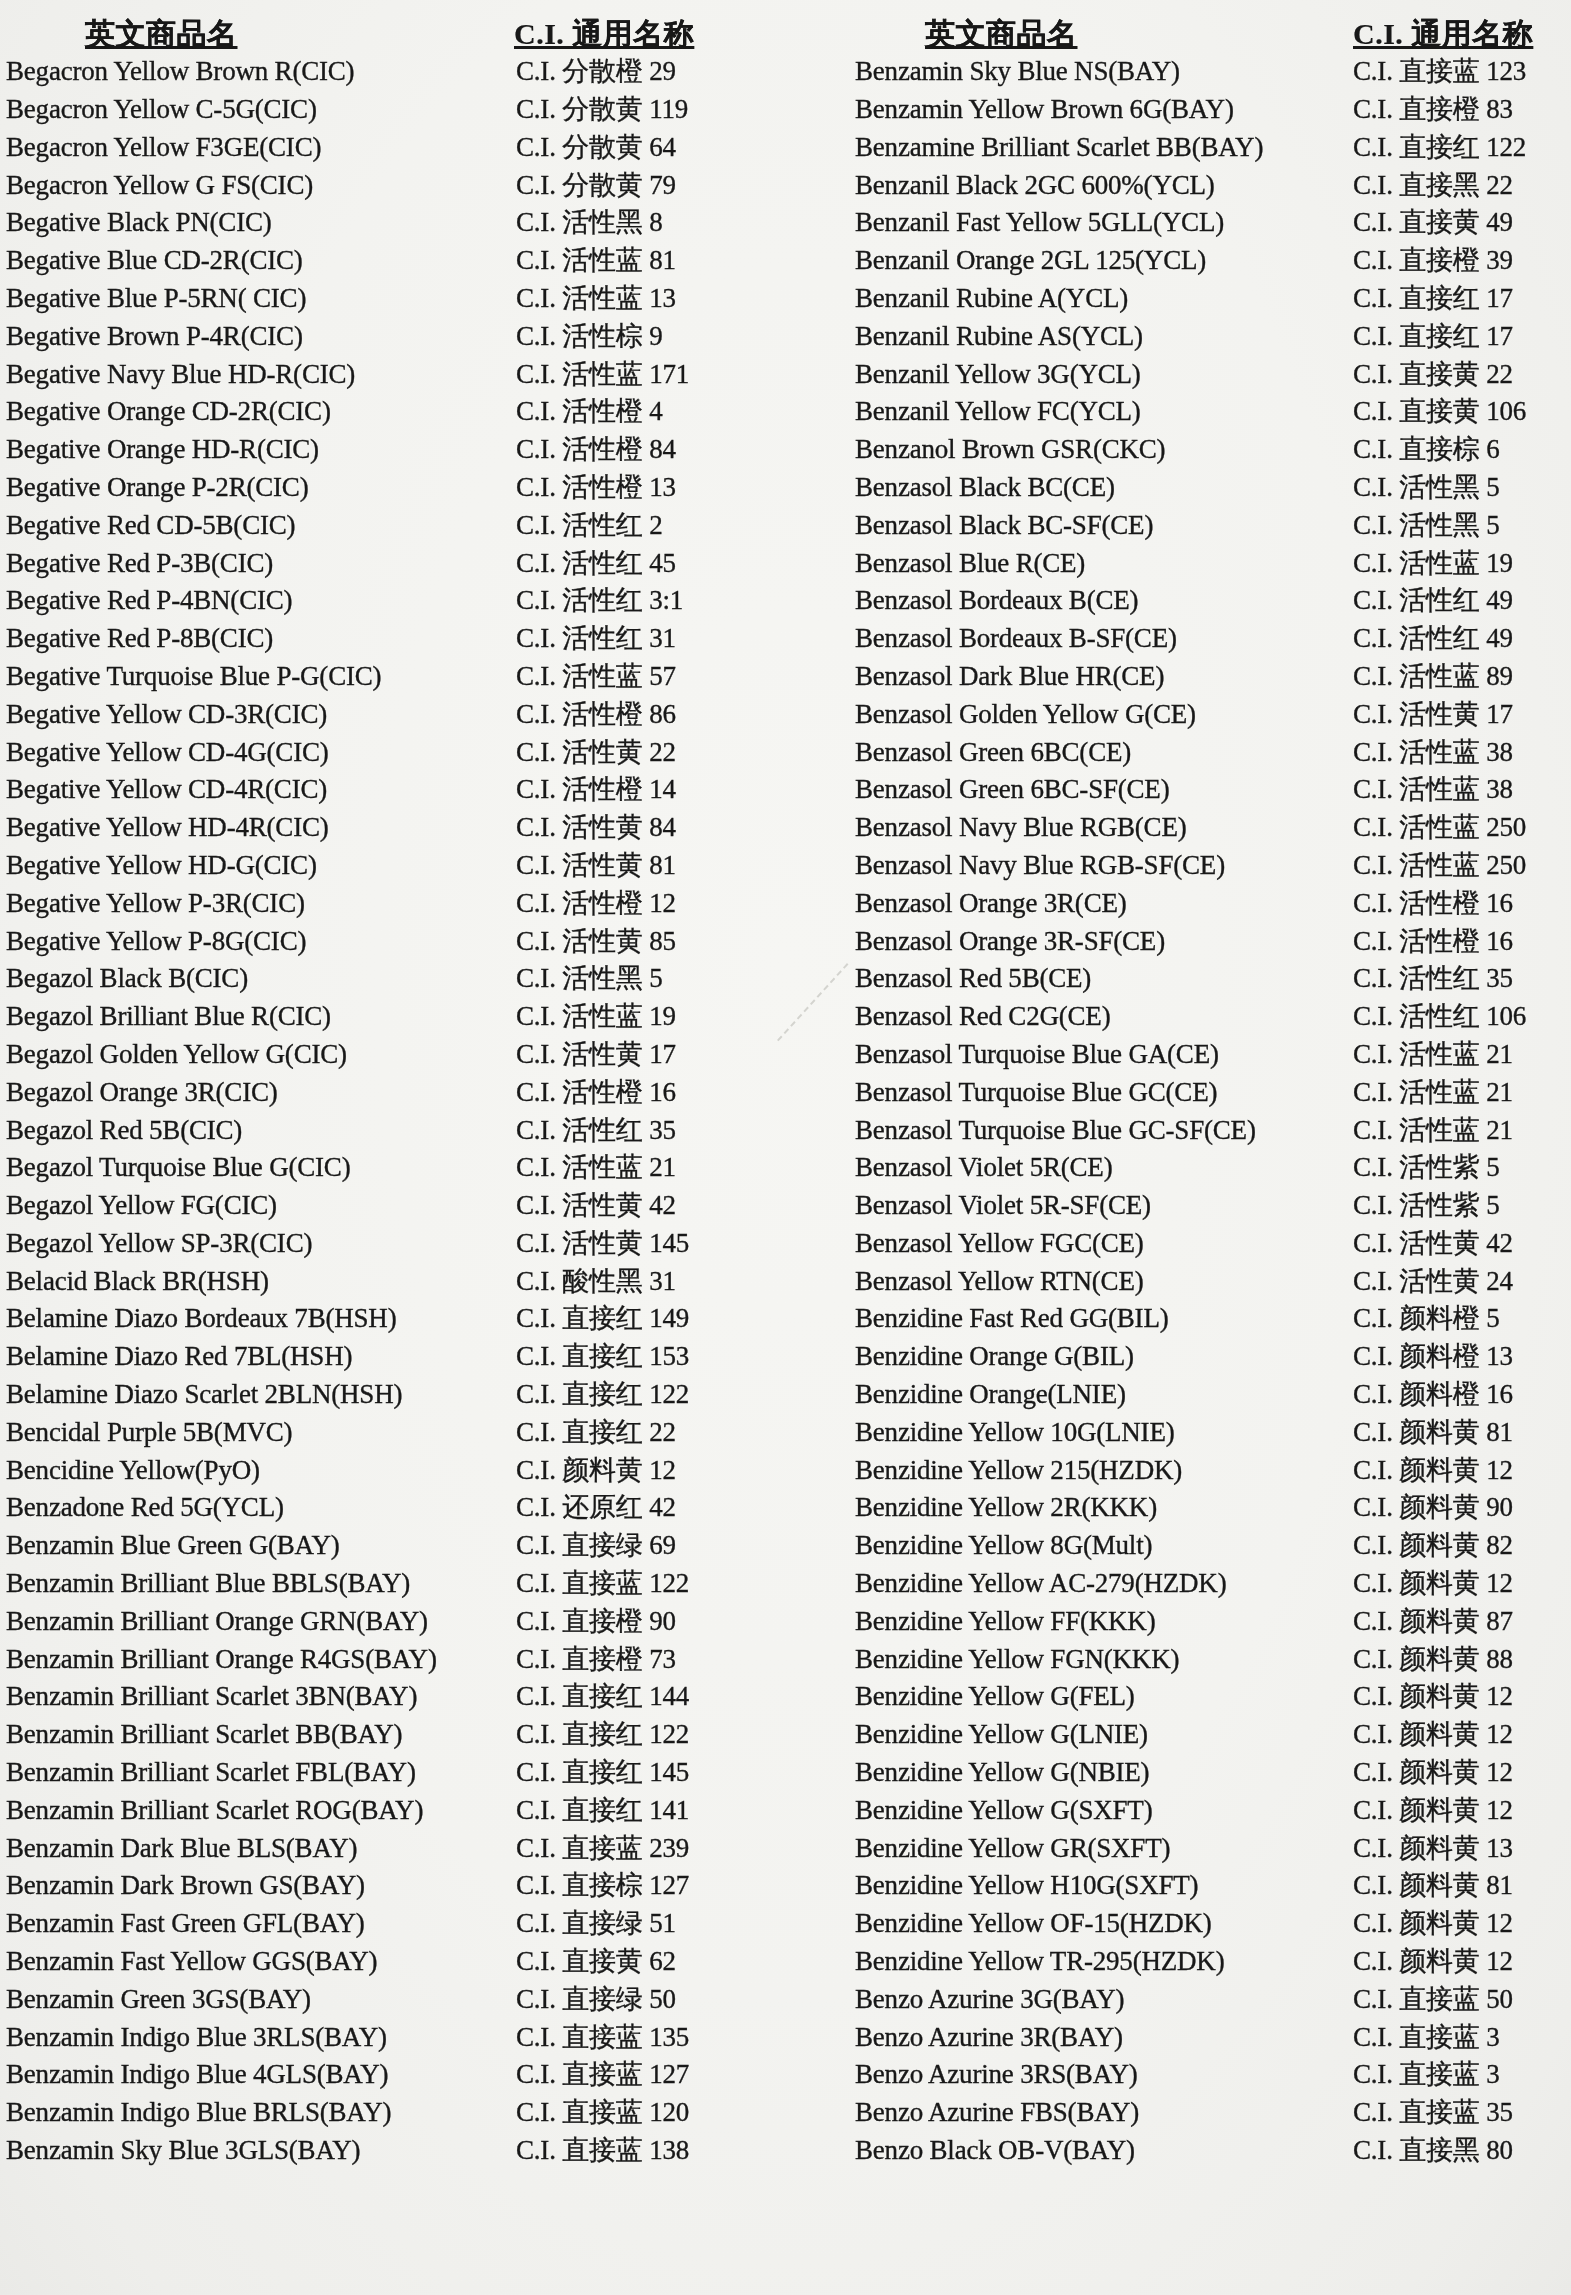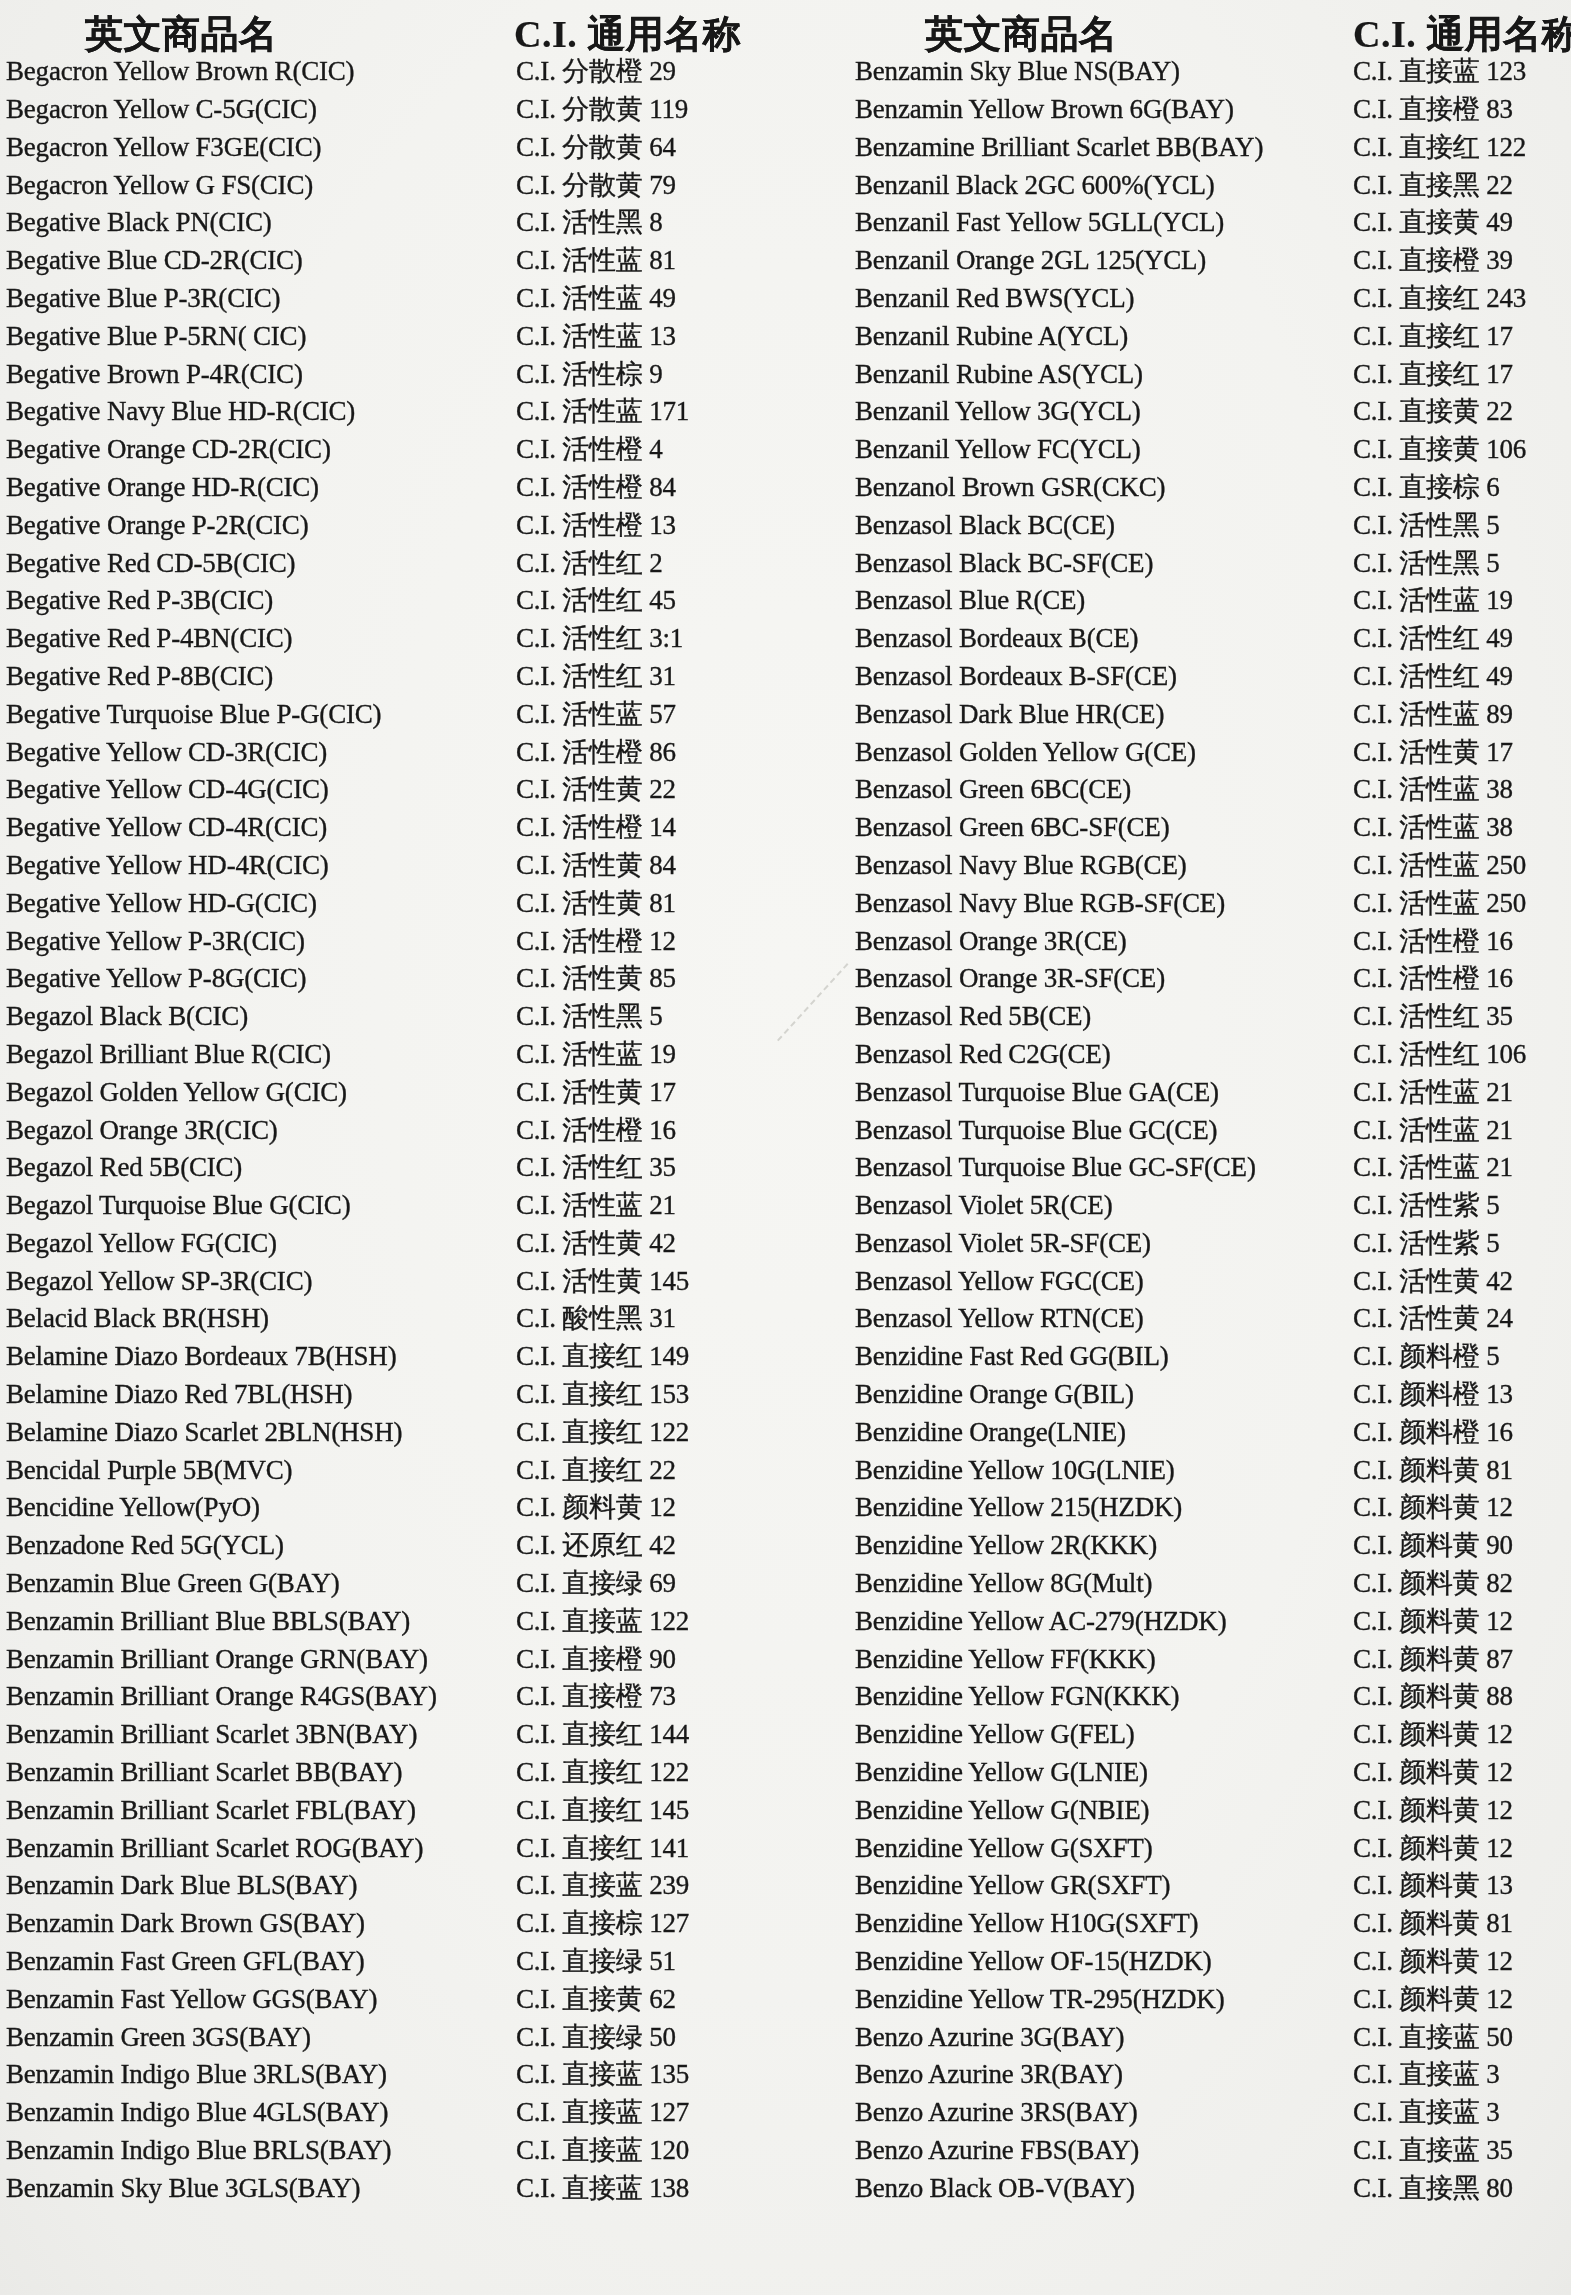--- a/index.html
+++ b/index.html
@@ -30,22 +30,23 @@
     overflow: visible;
     letter-spacing: -0.2px;
     -webkit-text-stroke: 0.35px currentColor;
   }
   .c1 { padding-left: 6px; }
   .c2 { padding-left: 6px; }
   .c3 { padding-left: 10px; }
   .c4 { padding-left: 8px; }
   .hdr {
     font-weight: bold;
-    font-size: 38px;
+    font-size: 30px;
     letter-spacing: 0.5px;
+    text-decoration: underline;
     -webkit-text-stroke: 0.2px currentColor;
   }
   .hdr.c1 { padding-left: 85px; }
   .hdr.c2 { padding-left: 4px; }
   .hdr.c3 { padding-left: 80px; }
   .hdr.c4 { padding-left: 8px; }
   .scratch {
     position: absolute;
     left: 777px; top: 1040px;
     width: 104px; height: 0;
@@ -103,26 +104,20 @@
     <div class="cell c4">C.I. 直接黄 49</div>
   </div>
 
   <div class="row">
     <div class="cell c1">Begative Blue CD-2R(CIC)</div>
     <div class="cell c2">C.I. 活性蓝 81</div>
     <div class="cell c3">Benzanil Orange 2GL 125(YCL)</div>
     <div class="cell c4">C.I. 直接橙 39</div>
   </div>
 
-  <div class="row">
-    <div class="cell c1">Begative Blue P-3R(CIC)</div>
-    <div class="cell c2">C.I. 活性蓝 49</div>
-    <div class="cell c3">Benzanil Red BWS(YCL)</div>
-    <div class="cell c4">C.I. 直接红 243</div>
-  </div>
 
   <div class="row">
     <div class="cell c1">Begative Blue P-5RN( CIC)</div>
     <div class="cell c2">C.I. 活性蓝 13</div>
     <div class="cell c3">Benzanil Rubine A(YCL)</div>
     <div class="cell c4">C.I. 直接红 17</div>
   </div>
 
   <div class="row">
     <div class="cell c1">Begative Brown P-4R(CIC)</div>

